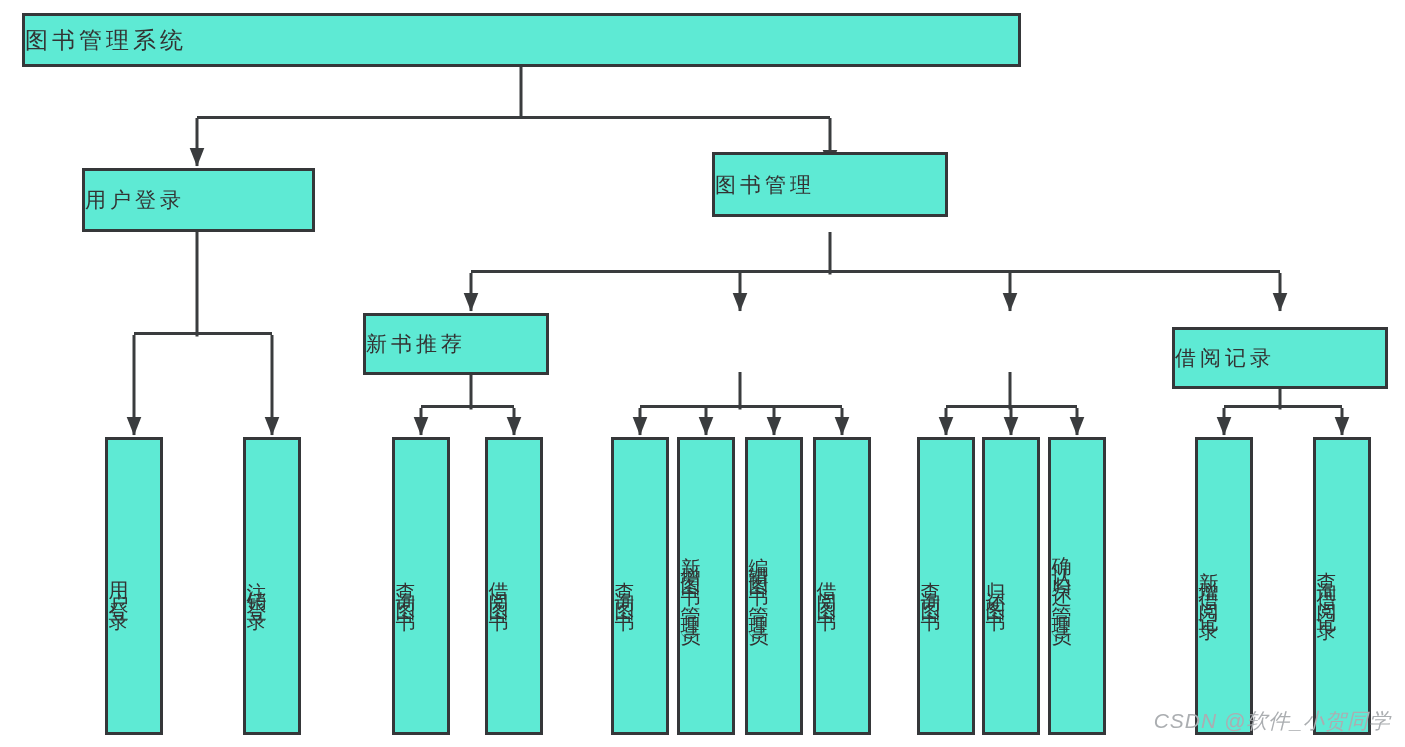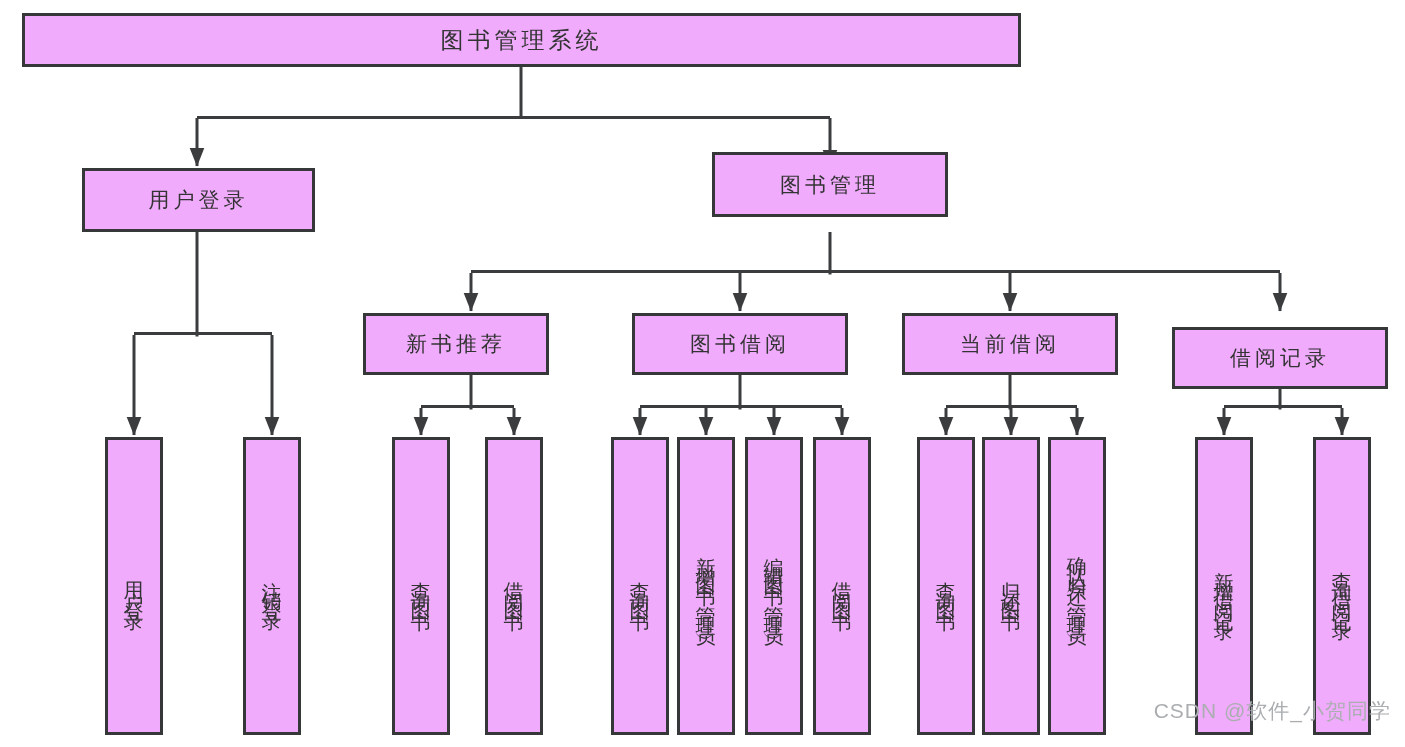--- a/index.html
+++ b/index.html
@@ -14,24 +14,23 @@
   .connectors .line{
     fill:none;
     stroke:var(--line,#3a3c3e);
     stroke-width:3;
   }
   .connectors .arrowhead{fill:var(--line,#3a3c3e);stroke:none;}
   .box{
     position:absolute;
     box-sizing:border-box;
     border:3px solid var(--box-border,#353739);
-    background:#f0abfc;
+    background:#5eead4;
     display:flex;
     align-items:center;
-    justify-content:center;
     z-index:2;
     color:var(--text,#333);
   }
   .hbox span{
     font-size:21px;
     letter-spacing:4px;
     white-space:nowrap;
     color:var(--text,#333);
   }
   .hbox.root span{font-size:23px;letter-spacing:4px;}
@@ -39,26 +38,27 @@
     writing-mode:vertical-rl;
     text-orientation:mixed;
     font-size:20px;
     letter-spacing:10px;
     line-height:1.1;
     color:var(--text,#333);
     white-space:nowrap;
   }
   .watermark{
     position:absolute;
-    right:14px;bottom:22px;
+    right:14px;bottom:12px;
     font-size:21px;
     letter-spacing:1px;
     color:var(--watermark,#abaeb1);
     z-index:5;
     white-space:nowrap;
+    font-style:italic;
   }
 </style>
 </head>
 <body>
 
 <div class="canvas">
 
   <svg class="connectors" width="1405" height="747" viewBox="0 0 1405 747">
     <defs>
       <marker id="arrow" markerUnits="userSpaceOnUse" markerWidth="20" markerHeight="16" refX="18.5" refY="7.5" orient="auto">
@@ -110,26 +110,20 @@
   <div class="box hbox" style="left:82px;top:168px;width:233px;height:64px;">
     <span>用户登录</span>
   </div>
   <div class="box hbox" style="left:712px;top:152px;width:236px;height:65px;">
     <span>图书管理</span>
   </div>
 
   <div class="box hbox" style="left:363px;top:313px;width:186px;height:62px;">
     <span>新书推荐</span>
   </div>
-  <div class="box hbox" style="left:632px;top:313px;width:216px;height:62px;">
-    <span>图书借阅</span>
-  </div>
-  <div class="box hbox" style="left:902px;top:313px;width:216px;height:62px;">
-    <span>当前借阅</span>
-  </div>
   <div class="box hbox" style="left:1172px;top:313px;width:216px;height:62px;margin-top:14px;">
     <span>借阅记录</span>
   </div>
 
   <div class="box vbox" style="left:105px;top:437px;width:58px;height:298px;">
     <span>用户登录</span>
   </div>
   <div class="box vbox" style="left:243px;top:437px;width:58px;height:298px;">
     <span>注销登录</span>
   </div>

